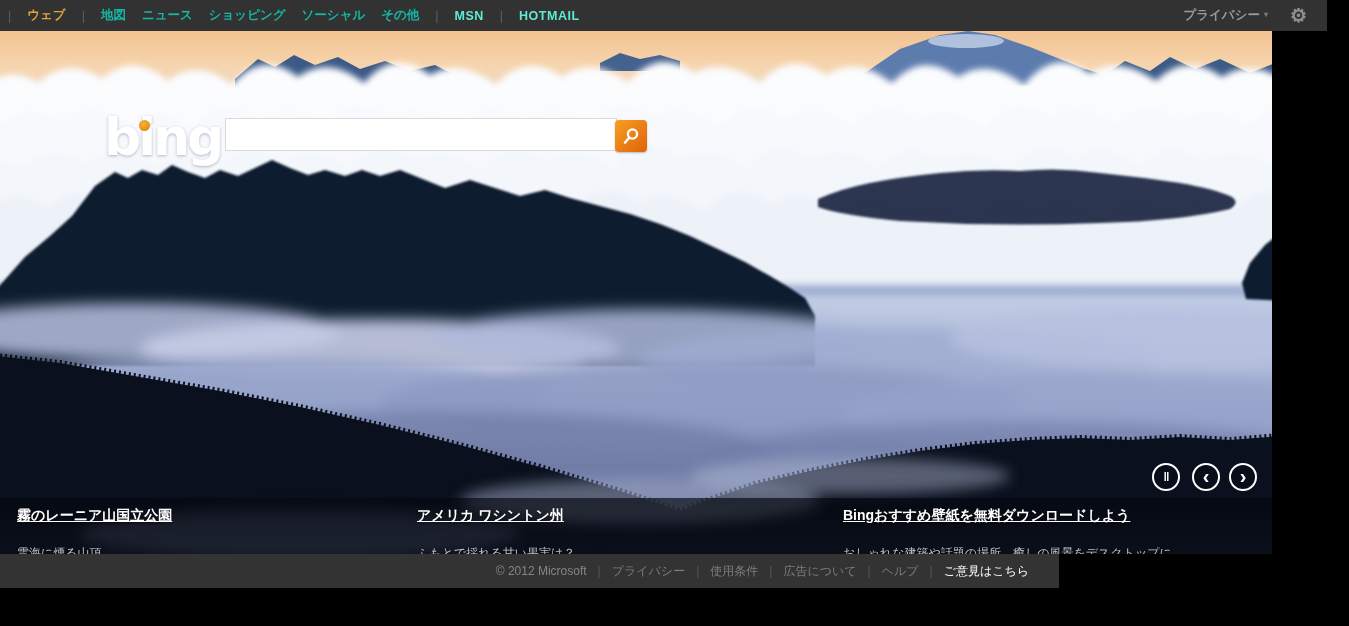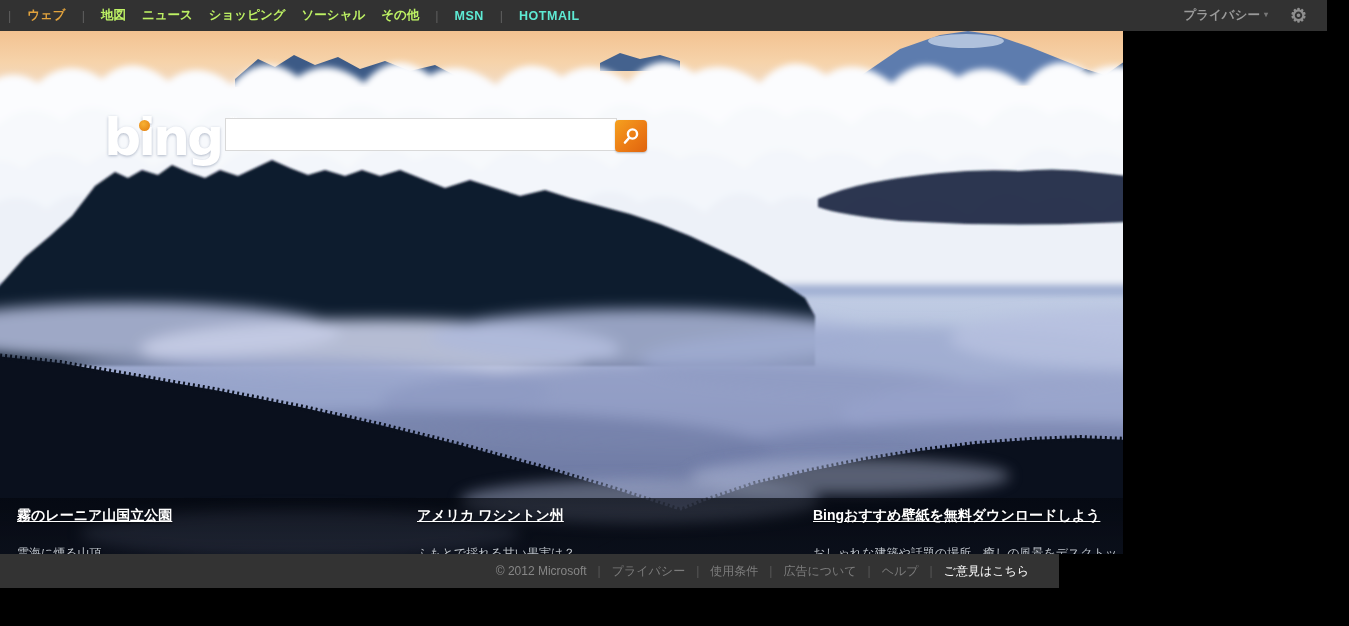--- a/index.html
+++ b/index.html
@@ -5,30 +5,30 @@
   html,body{margin:0;padding:0;background:#000;}
   .page{position:relative;width:1349px;height:626px;background:#000;overflow:hidden;
         font-family:"Liberation Sans",sans-serif;}
   .content{position:absolute;left:0;top:0;width:1327px;height:588px;background:#000;}
 
   
   .topnav{position:absolute;left:0;top:0;width:1327px;height:31px;background:#323232;
           display:flex;align-items:center;font-size:12.5px;font-weight:bold;color:#8f8f8f;}
   .topnav .sep{color:#5f5f5f;margin:0 8px;font-weight:normal;}
   .topnav .sep.lead{margin-left:8px;}
-  .navitem{color:#bef264;text-decoration:none;margin:0 8px;cursor:pointer;}
+  .navitem{color:#14b8a6;text-decoration:none;margin:0 8px;cursor:pointer;}
   .navitem.active{color:#e2a33d;}
   .navitem.portal{letter-spacing:.5px;color:#5eead4;}
   .nav-right{margin-left:auto;display:flex;align-items:center;padding-right:20px;}
   .signin{color:#9a9a9a;text-decoration:none;cursor:pointer;margin-right:22px;}
   .signin .caret{font-size:8px;color:#777;vertical-align:2px;margin-left:4px;}
   .gear{font-size:19px;color:#8e8e8e;cursor:pointer;line-height:1;}
 
   
-  .hero{position:absolute;left:0;top:31px;width:1123px;height:523px;overflow:hidden;}
+  .hero{position:absolute;left:0;top:31px;width:1272px;height:523px;overflow:hidden;}
   .scene{position:absolute;left:0;top:0;width:1327px;height:523px;display:block;}
 
   .brandrow{position:absolute;left:0;top:0;width:100%;height:0;}
   .logo{position:absolute;left:104px;top:76px;width:125px;height:70px;color:#fff;cursor:pointer;}
   .logotext{font-family:"DejaVu Sans","Liberation Sans",sans-serif;font-weight:bold;
             font-size:52px;letter-spacing:-3px;line-height:60px;
             text-shadow:0 1px 3px rgba(40,60,100,.35);}
   .idot{position:absolute;left:35px;top:13px;width:11px;height:11px;border-radius:50%;
         background:radial-gradient(circle at 40% 35%,#f7b133,#e27c0e);}
   .tm{position:absolute;right:-8px;top:8px;font-size:8px;color:#fff;}
@@ -47,21 +47,21 @@
   .ctl.pause{left:1152px;font-size:12px;font-weight:bold;letter-spacing:-1px;}
   .ctl.prev{left:1192px;font-size:20px;font-weight:bold;padding-bottom:3px;}
   .ctl.next{left:1229px;font-size:20px;font-weight:bold;padding-bottom:3px;}
   .ctl.info{left:1274px;font-family:"DejaVu Serif","Liberation Serif",serif;
             font-style:italic;font-weight:bold;font-size:16px;padding-bottom:2px;}
 
   
   .strip{position:absolute;left:0;bottom:0;width:100%;height:56px;
          background:linear-gradient(180deg,rgba(4,7,14,.66),rgba(12,15,24,.52));}
   .cap{position:absolute;top:0;}
-  .cap.c0{left:17px;} .cap.c1{left:417px;} .cap.c2{left:813px;}
+  .cap.c0{left:17px;} .cap.c1{left:417px;} .cap.c2{left:843px;}
   .cap .title{margin-top:9px;font-size:14px;font-weight:bold;color:#fff;cursor:pointer;
               text-shadow:0 1px 2px rgba(0,0,0,.6);text-decoration:underline;}
   .cap .sub{margin-top:20px;font-size:12px;color:#c0c6cd;text-shadow:0 1px 2px rgba(0,0,0,.6);}
 
   
   .footer{position:absolute;left:0;top:554px;width:1059px;height:34px;background:#333;
           display:flex;align-items:center;justify-content:flex-end;padding-right:30px;
           box-sizing:border-box;font-size:12px;color:#7c7c7c;}
   .footer .sep{color:#575757;margin:0 11px;}
   .footer a{color:#7c7c7c;text-decoration:none;cursor:pointer;}

